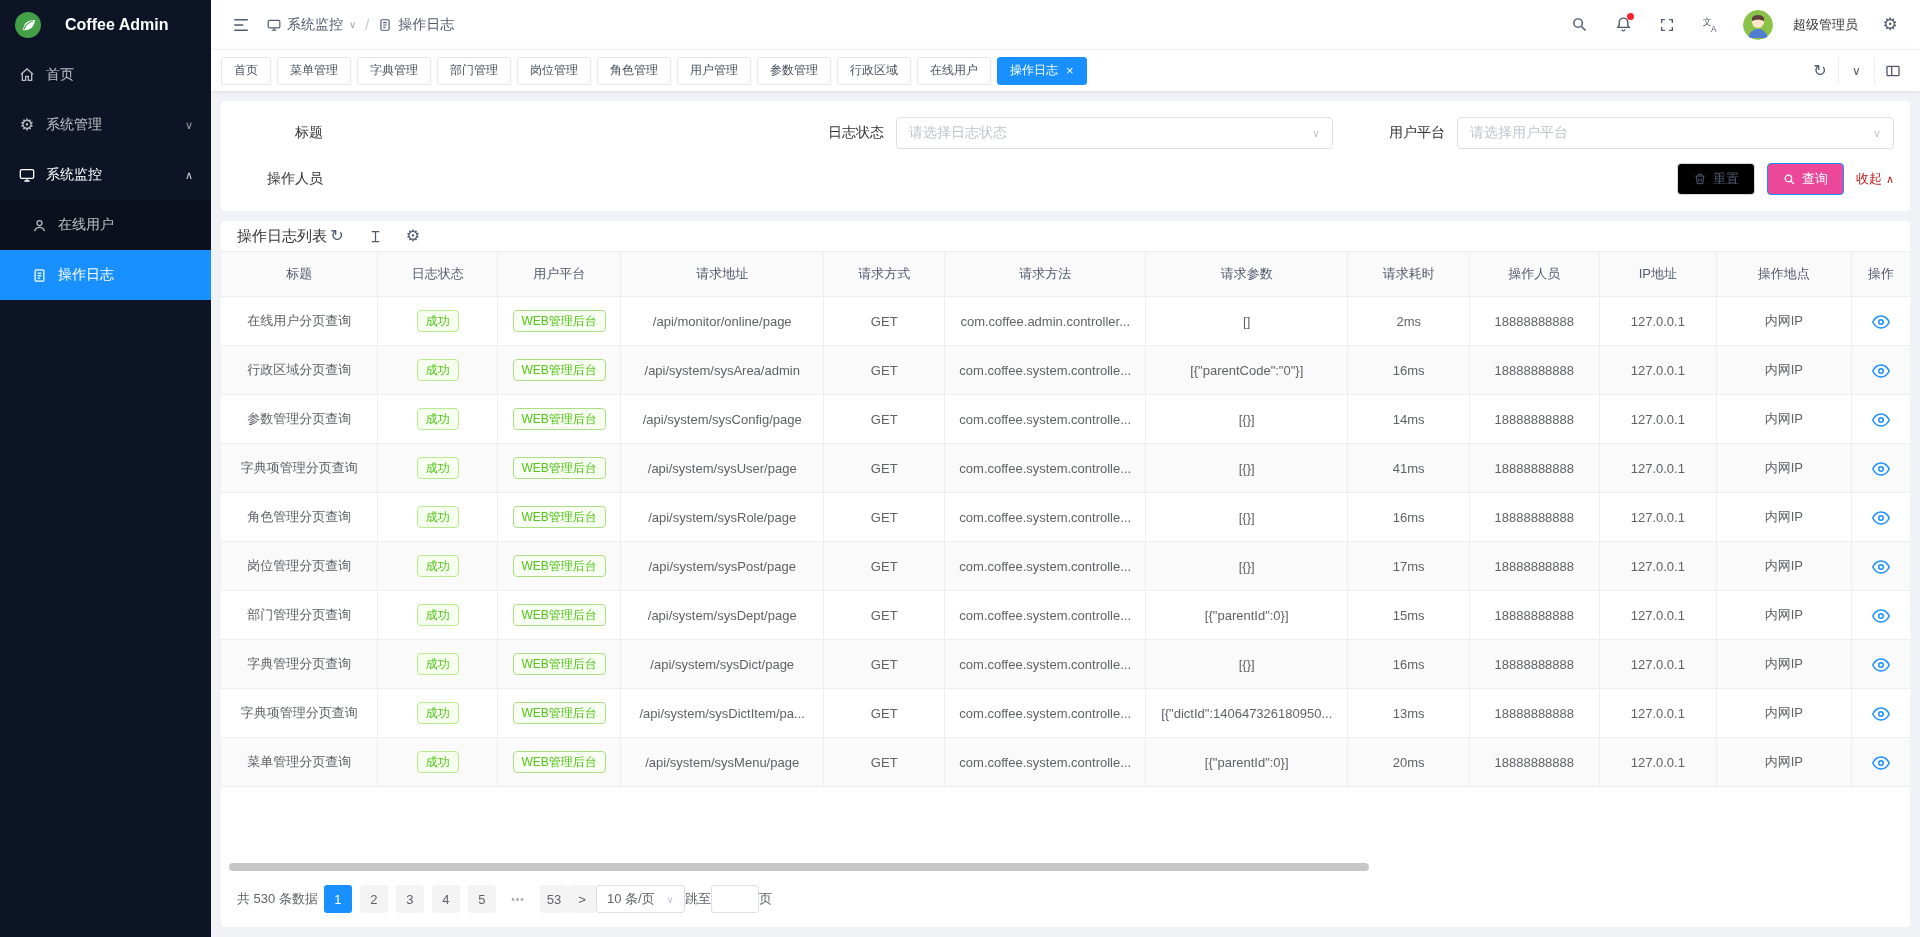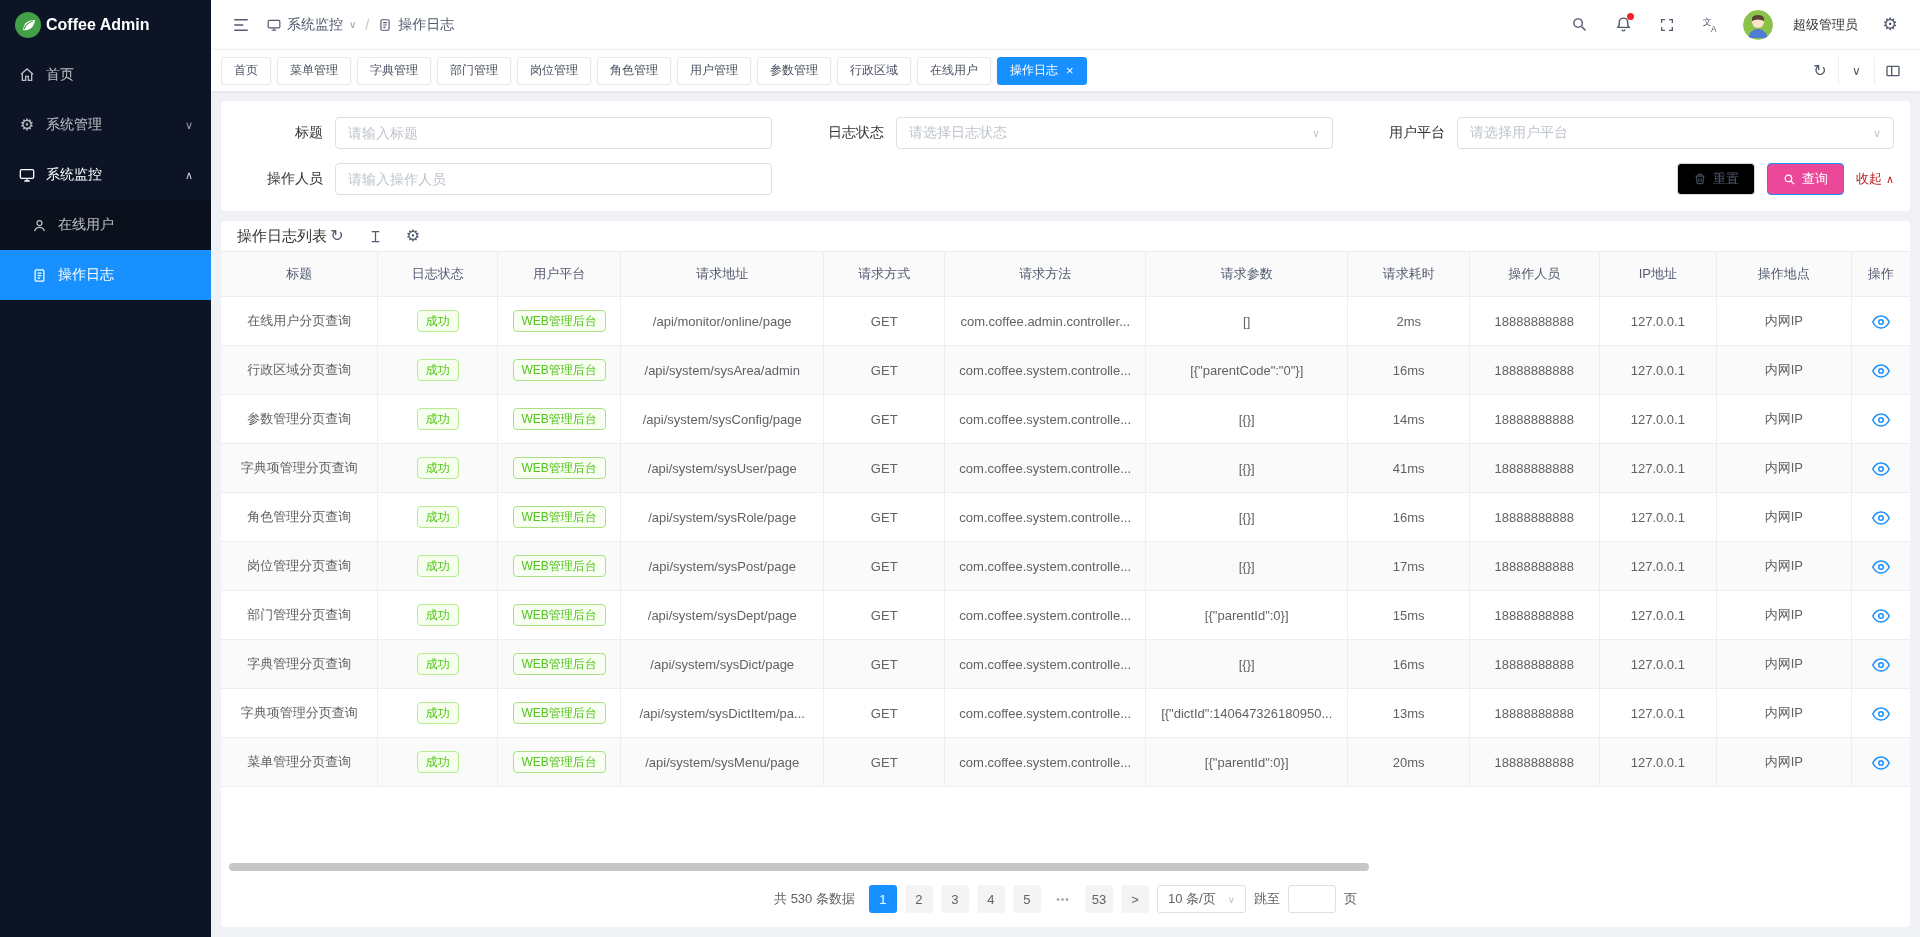--- a/index.html
+++ b/index.html
@@ -2,21 +2,21 @@
 <html><head>
 <meta charset="utf-8">
 <style>
   * { margin:0; padding:0; box-sizing:border-box; }
   html,body { width:1920px; height:937px; overflow:hidden; }
   body { font-family:"Liberation Sans","DejaVu Sans",sans-serif; font-size:14px; color:#333; background:#f0f2f5; }
   .app { display:flex; width:100%; height:100%; }
 
   
   .sidebar { width:211px; flex-shrink:0; background:#0c1426; color:rgba(255,255,255,.72); display:flex; flex-direction:column; }
-  .logo { height:50px; display:flex; align-items:center; gap:4px; padding:0 14px; }
+  .logo { height:50px; display:flex; align-items:center; gap:23px; padding:0 14px; }
   .logo-text { color:#fff; font-weight:bold; font-size:16px; white-space:nowrap; }
   .menu-item { height:50px; display:flex; align-items:center; gap:10px; padding:0 18px; font-size:14px; cursor:pointer; white-space:nowrap; }
   .menu-item .chev { margin-left:auto; font-size:11px; opacity:.8; }
   .menu-item.parent-active { color:#fff; }
   .submenu { background:#0a101c; }
   .submenu .menu-item { padding-left:30px; }
   .menu-item.active { background:#1890ff; color:#fff; }
   .mi-icon { width:18px; height:18px; display:inline-flex; align-items:center; justify-content:center; flex-shrink:0; font-size:16px; line-height:1; }
 
   
@@ -82,21 +82,21 @@
   .badge { display:inline-block; font-size:12px; line-height:1; padding:4px 8px; border-radius:4px; }
   .badge-success { color:#52c41a; background:#f6ffed; border:1px solid #b7eb8f; }
   .badge-platform { color:#52c41a; background:#f8fff2; border:1px solid #a8e082; }
   .eye { display:inline-flex; cursor:pointer; vertical-align:middle; }
 
   
   .hscroll { height:12px; margin:2px 6px 2px; position:relative; flex-shrink:0; }
   .hscroll-thumb { position:absolute; left:2px; top:2px; height:8px; width:68%; background:#c6c6c6; border-radius:4px; cursor:pointer; }
 
   
-  .pagination { display:flex; align-items:center; justify-content:center; gap:8px; padding:10px 16px 14px; font-size:13px; color:#606266; flex-shrink:0; }
+  .pagination { display:flex; align-items:center; justify-content:flex-start; padding:10px 16px 14px; font-size:13px; color:#606266; flex-shrink:0; }
   .page-total { margin-right:6px; }
   .pages { display:flex; gap:8px; align-items:center; }
   .page-btn { min-width:28px; height:28px; padding:0 6px; display:inline-flex; align-items:center; justify-content:center; background:#f4f4f5; border-radius:3px; cursor:pointer; font-size:13px; color:#606266; }
   .page-btn.active { background:#1890ff; color:#fff; }
   .page-btn.dots { background:none; letter-spacing:1px; color:#a0a6ad; font-size:10px; }
   .size-select { height:28px; border:1px solid #dcdfe6; border-radius:3px; padding:0 10px; display:inline-flex; align-items:center; gap:12px; color:#606266; cursor:pointer; background:#fff; }
   .size-select .chev { color:#c0c4cc; font-size:10px; }
   .jump-input { width:48px; height:28px; border:1px solid #dcdfe6; border-radius:3px; text-align:center; outline:none; font-family:inherit; font-size:13px; color:#606266; }
 
   svg { display:block; }
@@ -292,39 +292,37 @@
         </span>
       </div>
     </div>
 
     <div class="content">
 
       <section class="card filter-card">
         <div class="filter-grid">
           <div class="field">
             <label>标题</label>
-            <input class="input" placeholder="请输入标题" style="">
           </div>
           <div class="field">
             <label>日志状态</label>
             <div class="select">
               <span class="ph">请选择日志状态</span>
               <span class="chev">∨</span>
             </div>
           </div>
           <div class="field">
             <label>用户平台</label>
             <div class="select">
               <span class="ph">请选择用户平台</span>
               <span class="chev">∨</span>
             </div>
           </div>
           <div class="field">
             <label>操作人员</label>
-            <input class="input" placeholder="请输入操作人员" style="">
           </div>
           <div class="filter-actions">
             <button class="btn">
               <span>
                 <svg width="14" height="14" viewBox="0 0 24 24">
                     <path d="M4 7h16M9 7V4h6v3M6 7l1 13h10l1-13M10 11v6M14 11v6" fill="none" stroke="currentColor" stroke-width="1.7"></path>
                   </svg>
               </span>
               <span>重置</span>
             </button>

